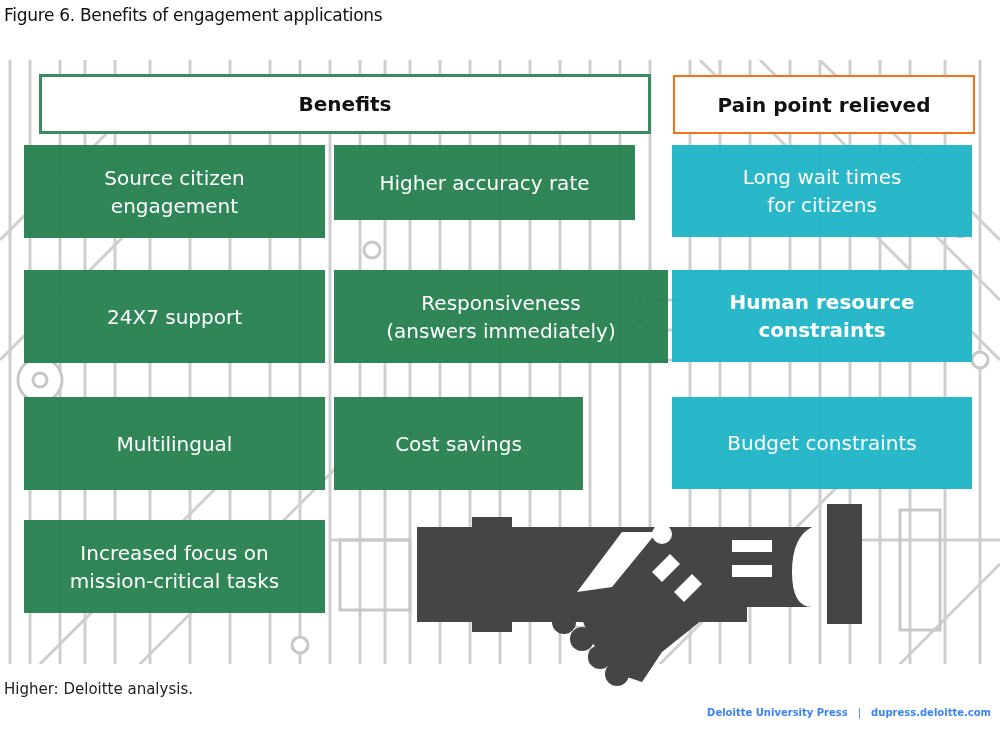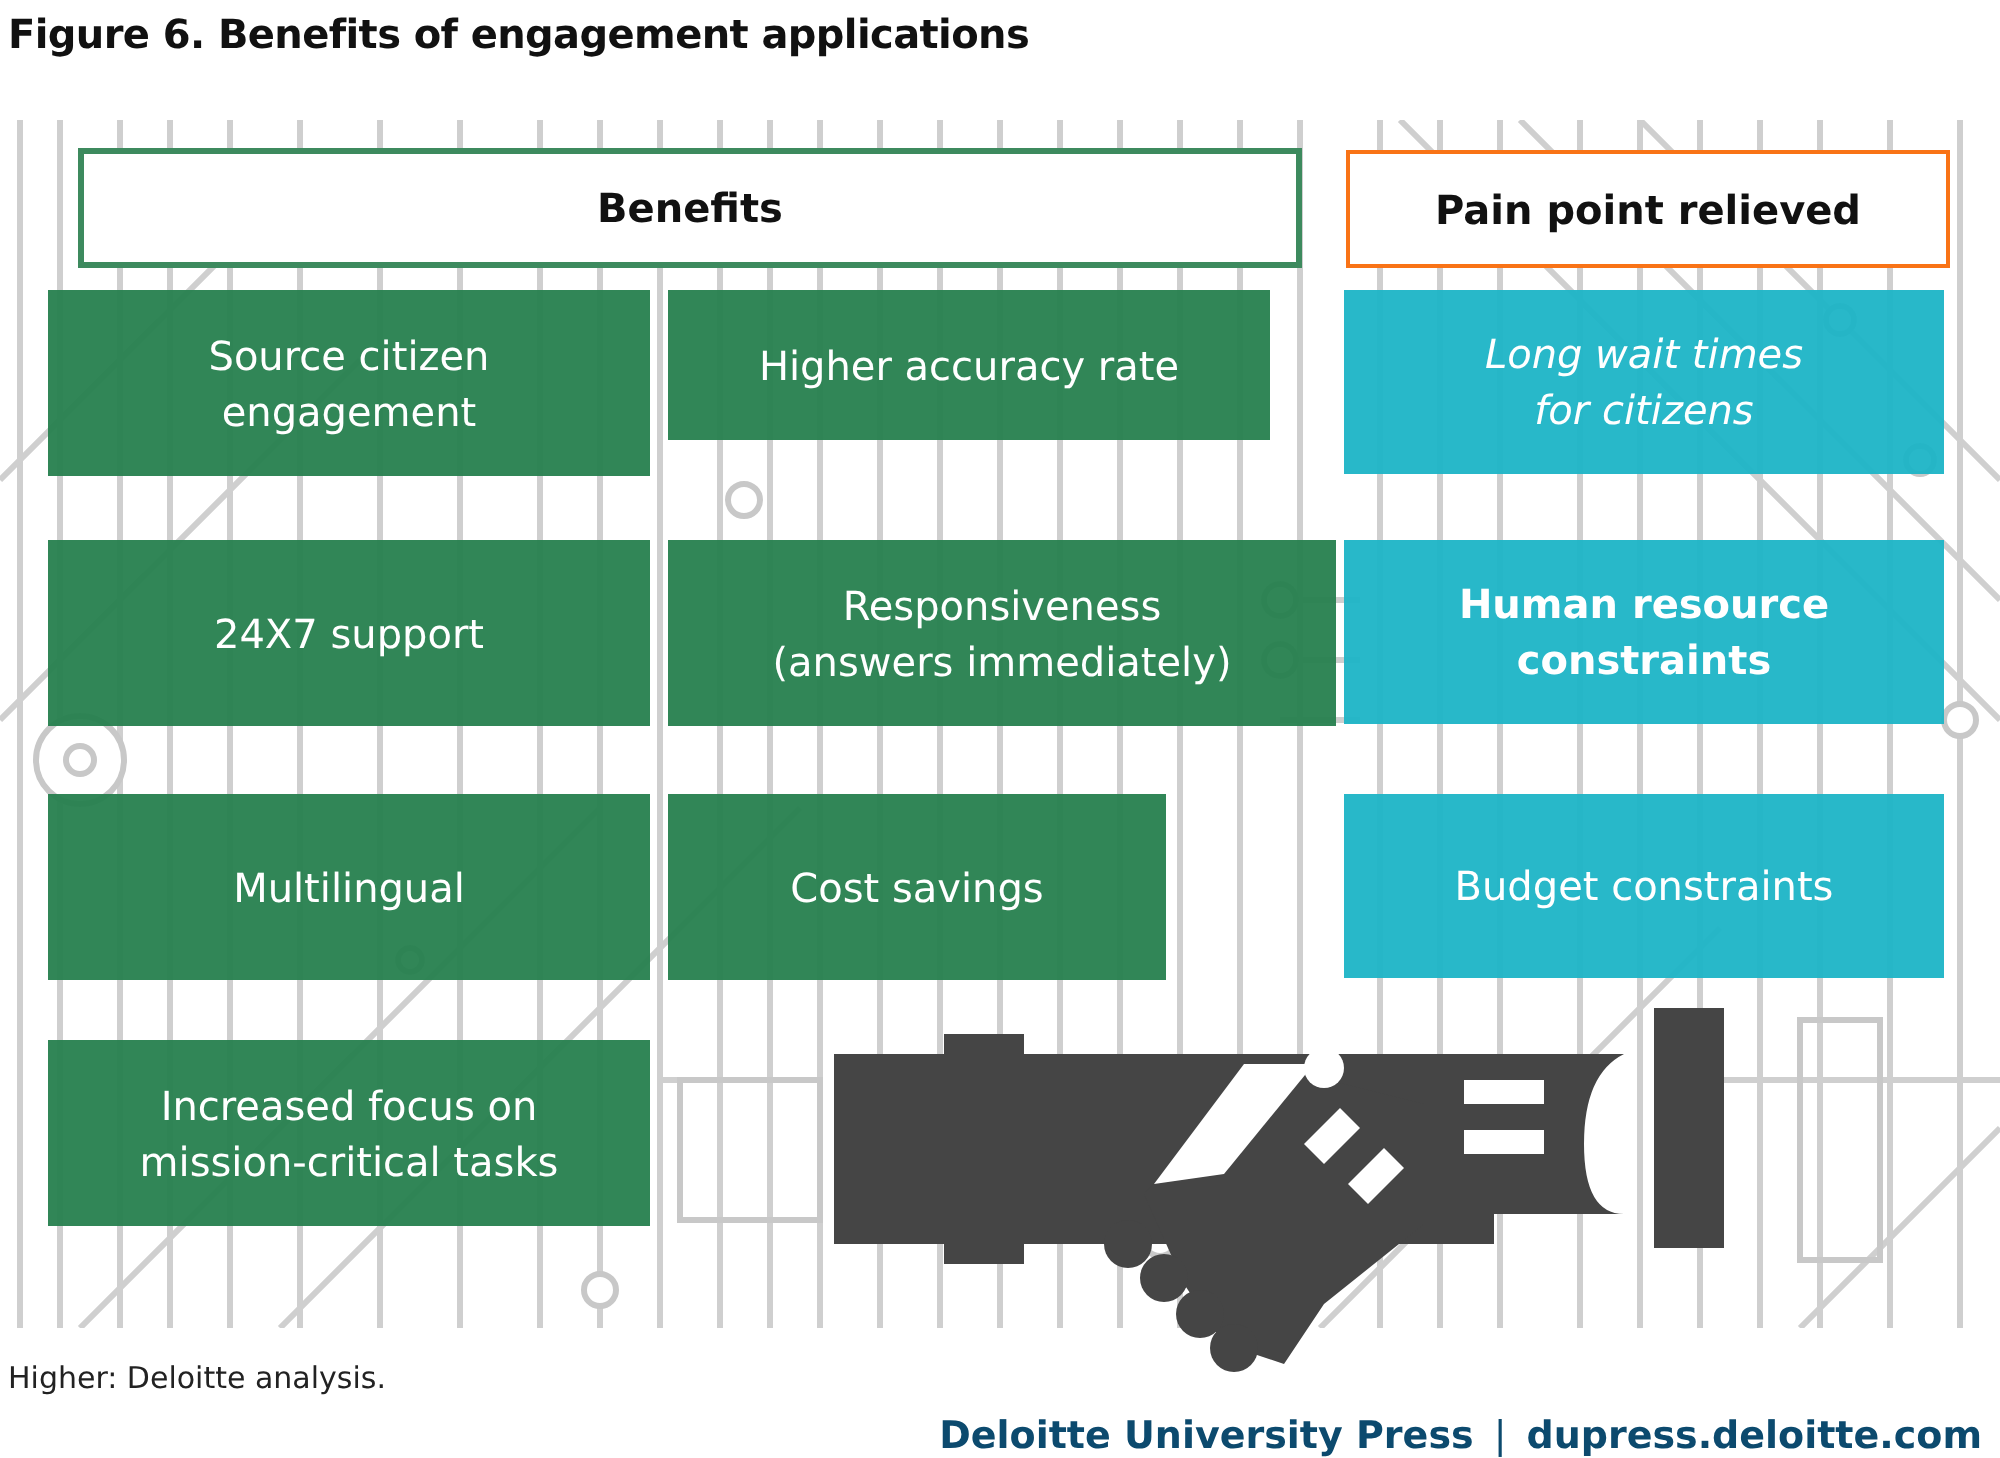--- a/index.html
+++ b/index.html
@@ -1,30 +1,30 @@
 <!DOCTYPE html>
 <html><head>
 <meta charset="utf-8">
 <style>
   html, body { margin:0; padding:0; background:#ffffff; }
   body { width:1000px; height:729px; position:relative; overflow:hidden;
          font-family:"DejaVu Sans", "Liberation Sans", sans-serif; }
-  .title { position:absolute; left:4px; top:5px; font-size:20px; font-weight:bold; color:#111; letter-spacing:-0.3px; }
+  .title { position:absolute; left:4px; top:5px; font-size:17px; font-weight:normal; color:#111; letter-spacing:-0.3px; }
   .bg { position:absolute; left:0; top:60px; width:1000px; height:604px; }
   .hdr { position:absolute; background:#fff; box-sizing:border-box; display:flex; align-items:center; justify-content:center;
          font-weight:bold; font-size:20px; color:#111; }
   .hdr.green { left:23px; top:74px; width:612px; height:60px; border:3px solid #3d8a5e;margin-left:16px; }
   .hdr.teal  { left:673px; top:75px; width:302px; height:59px; border:2px solid #f97316; }
   .box { position:absolute; box-sizing:border-box; display:flex; align-items:center; justify-content:center;
          text-align:center; color:#fff; font-size:20px; line-height:28px; padding:0 8px; }
   .box.g { background:rgba(38,128,78,0.95); }
   .box.t { background:rgba(28,180,198,0.95); }
   .hand { position:absolute; left:412px; top:492px; width:450px; height:200px; }
   .source { position:absolute; left:4px; top:680px; font-size:15px; color:#222; }
-  .credit { position:absolute; right:9px; top:707px; font-size:19px; font-weight:bold; color:#0c4a6e; }
+  .credit { position:absolute; right:9px; top:707px; font-size:10px; font-weight:bold; color:#3b82f6; }
   .credit span { display:inline-block; }
   .sep { margin:0 10px; font-weight:normal; }
 </style>
 </head>
 <body>
 
 <div class="title">Figure 6. Benefits of engagement applications</div>
 
 <svg class="bg" viewBox="0 0 1000 604" preserveAspectRatio="none">
   <g stroke="#cfcfcf" stroke-width="3" fill="none">
@@ -56,21 +56,21 @@
 engagement</div>
 <div class="box g" style="left:334px;top:145px;width:301px;height:75px;white-space:pre-line;">Higher accuracy rate</div>
 <div class="box g" style="left:24px;top:270px;width:301px;height:93px;white-space:pre-line;">24X7 support</div>
 <div class="box g" style="left:334px;top:270px;width:334px;height:93px;white-space:pre-line;">Responsiveness
 (answers immediately)</div>
 <div class="box g" style="left:24px;top:397px;width:301px;height:93px;white-space:pre-line;">Multilingual</div>
 <div class="box g" style="left:334px;top:397px;width:249px;height:93px;white-space:pre-line;">Cost savings</div>
 <div class="box g" style="left:24px;top:520px;width:301px;height:93px;white-space:pre-line;">Increased focus on
 mission-critical tasks</div>
 
-<div class="box t" style="left:672px;top:145px;width:300px;height:92px;white-space:pre-line;font-style:italic;">Long wait times
+<div class="box t" style="left:672px;top:145px;width:300px;height:92px;white-space:pre-line;">Long wait times
 for citizens</div>
 <div class="box t" style="left:672px;top:270px;width:300px;height:92px;white-space:pre-line;font-weight:bold;">Human resource
 constraints</div>
 <div class="box t" style="left:672px;top:397px;width:300px;height:92px;white-space:pre-line;">Budget constraints</div>
 
 <svg class="hand" viewBox="0 0 450 200">
   <g fill="#454545">
     <rect x="5" y="35" width="330" height="95"></rect>
     <rect x="60" y="25" width="40" height="115"></rect>
     <rect x="415" y="12" width="35" height="120"></rect>

